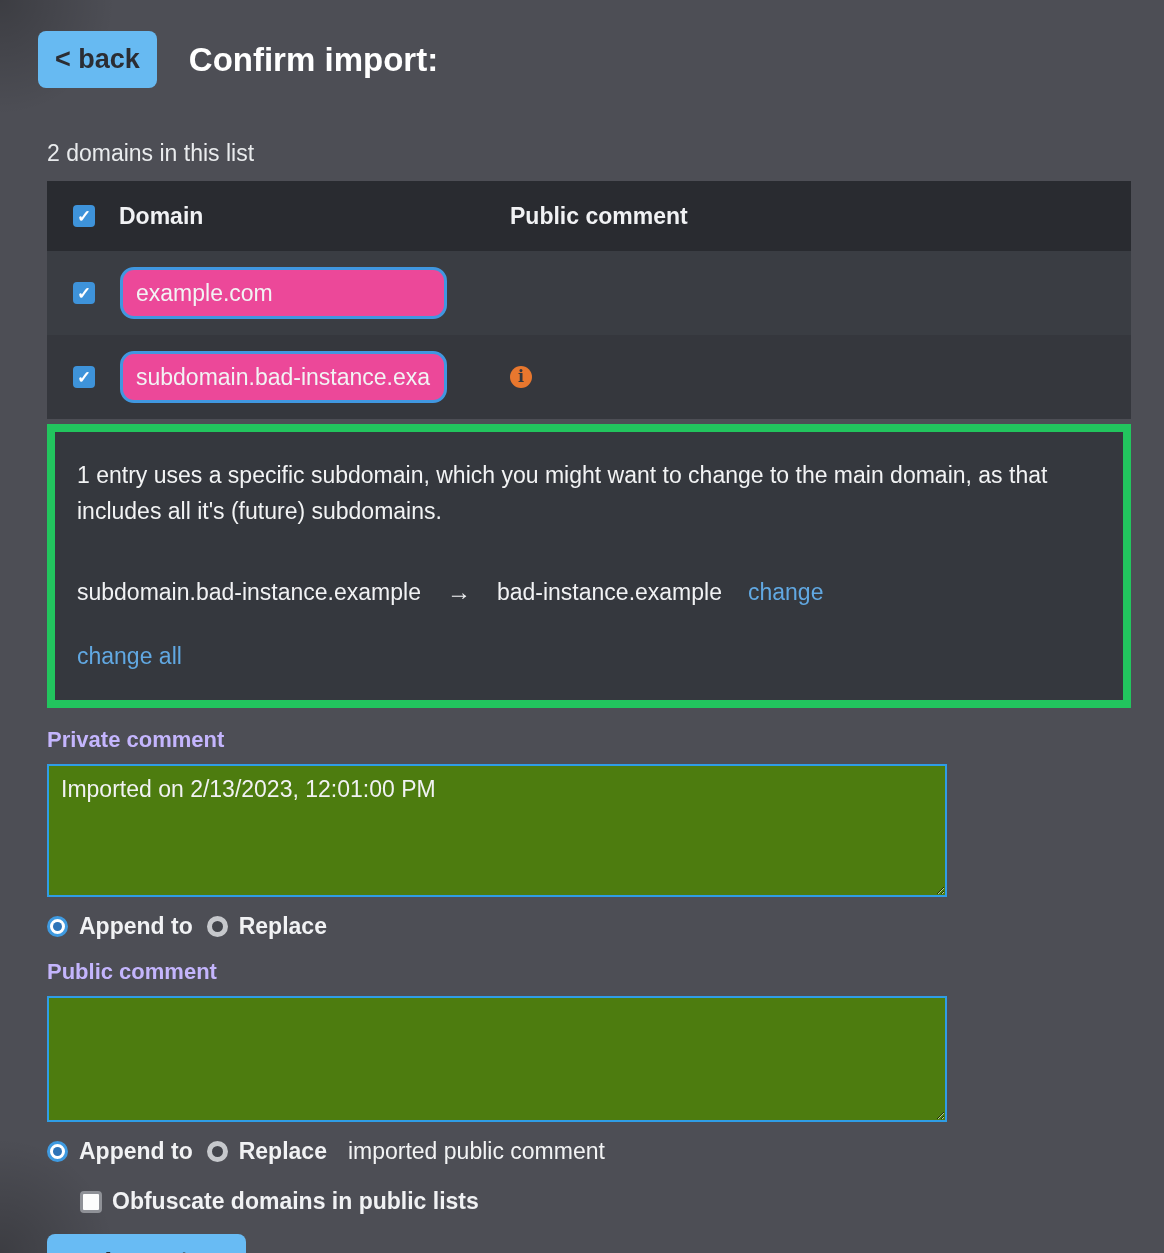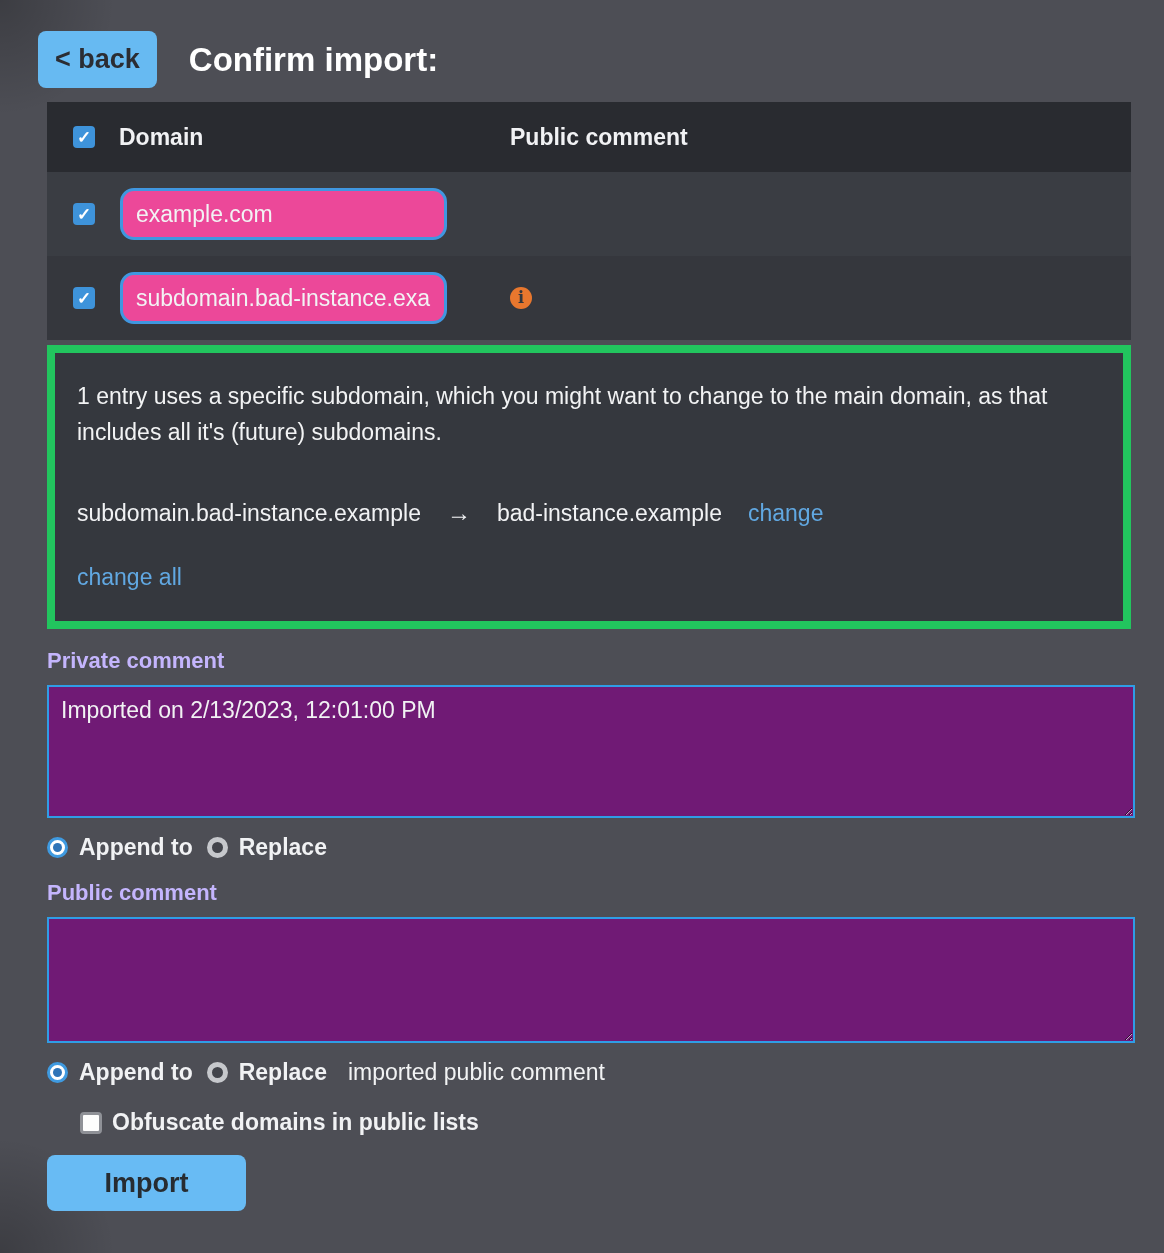--- a/index.html
+++ b/index.html
@@ -72,22 +72,22 @@
   }
   .warning-text { font-size: 23px; line-height: 36px; color: #f2f3f4; max-width: 1030px; }
   .mapping-row { margin-top: 49px; display: flex; align-items: center; gap: 26px; font-size: 23px; }
   .arrow-glyph { font-weight: bold; font-size: 24px; }
   .link { color: #61a8e2; cursor: pointer; text-decoration: none; font-size: 23px; }
   .change-all-row { margin-top: 37px; }
 
   
   .section-label { margin-top: 19px; font-size: 22px; font-weight: bold; color: #c4b5fd; }
   .comment-area {
-    display: block; margin-top: 11px; width: 1088px;
-    background: #701a75; border: 2px solid #2f9de6;
+    display: block; margin-top: 11px; width: 900px;
+    background: #4d7c0f; border: 2px solid #2f9de6;
     color: #f1f2f3; font-family: inherit; font-size: 23px;
     padding: 10px 12px; outline: none; resize: both;
   }
   .comment-area.private { height: 133px; }
   .comment-area.public  { height: 126px; }
 
   .radio-row { margin-top: 16px; display: flex; align-items: center; font-size: 23px; }
   .radio {
     width: 21px; height: 21px; border-radius: 50%; flex: 0 0 auto; cursor: pointer;
     background: #42444b; border: 5px solid #c6c8cc; position: relative;
@@ -111,20 +111,21 @@
 </head>
 <body>
 
 <div class="page">
 
   <div class="header-row">
     <button class="back-btn">&lt; back</button>
     <div class="page-title">Confirm import:</div>
   </div>
 
+  <div class="count-text">2 domains in this list</div>
 
   <div class="domain-table">
 
     <div class="t-head">
       <div class="cell-check">
         <span class="checkbox checked">
           <span class="check-glyph">✓</span>
         </span>
       </div>
       <div class="cell-main">Domain</div>

